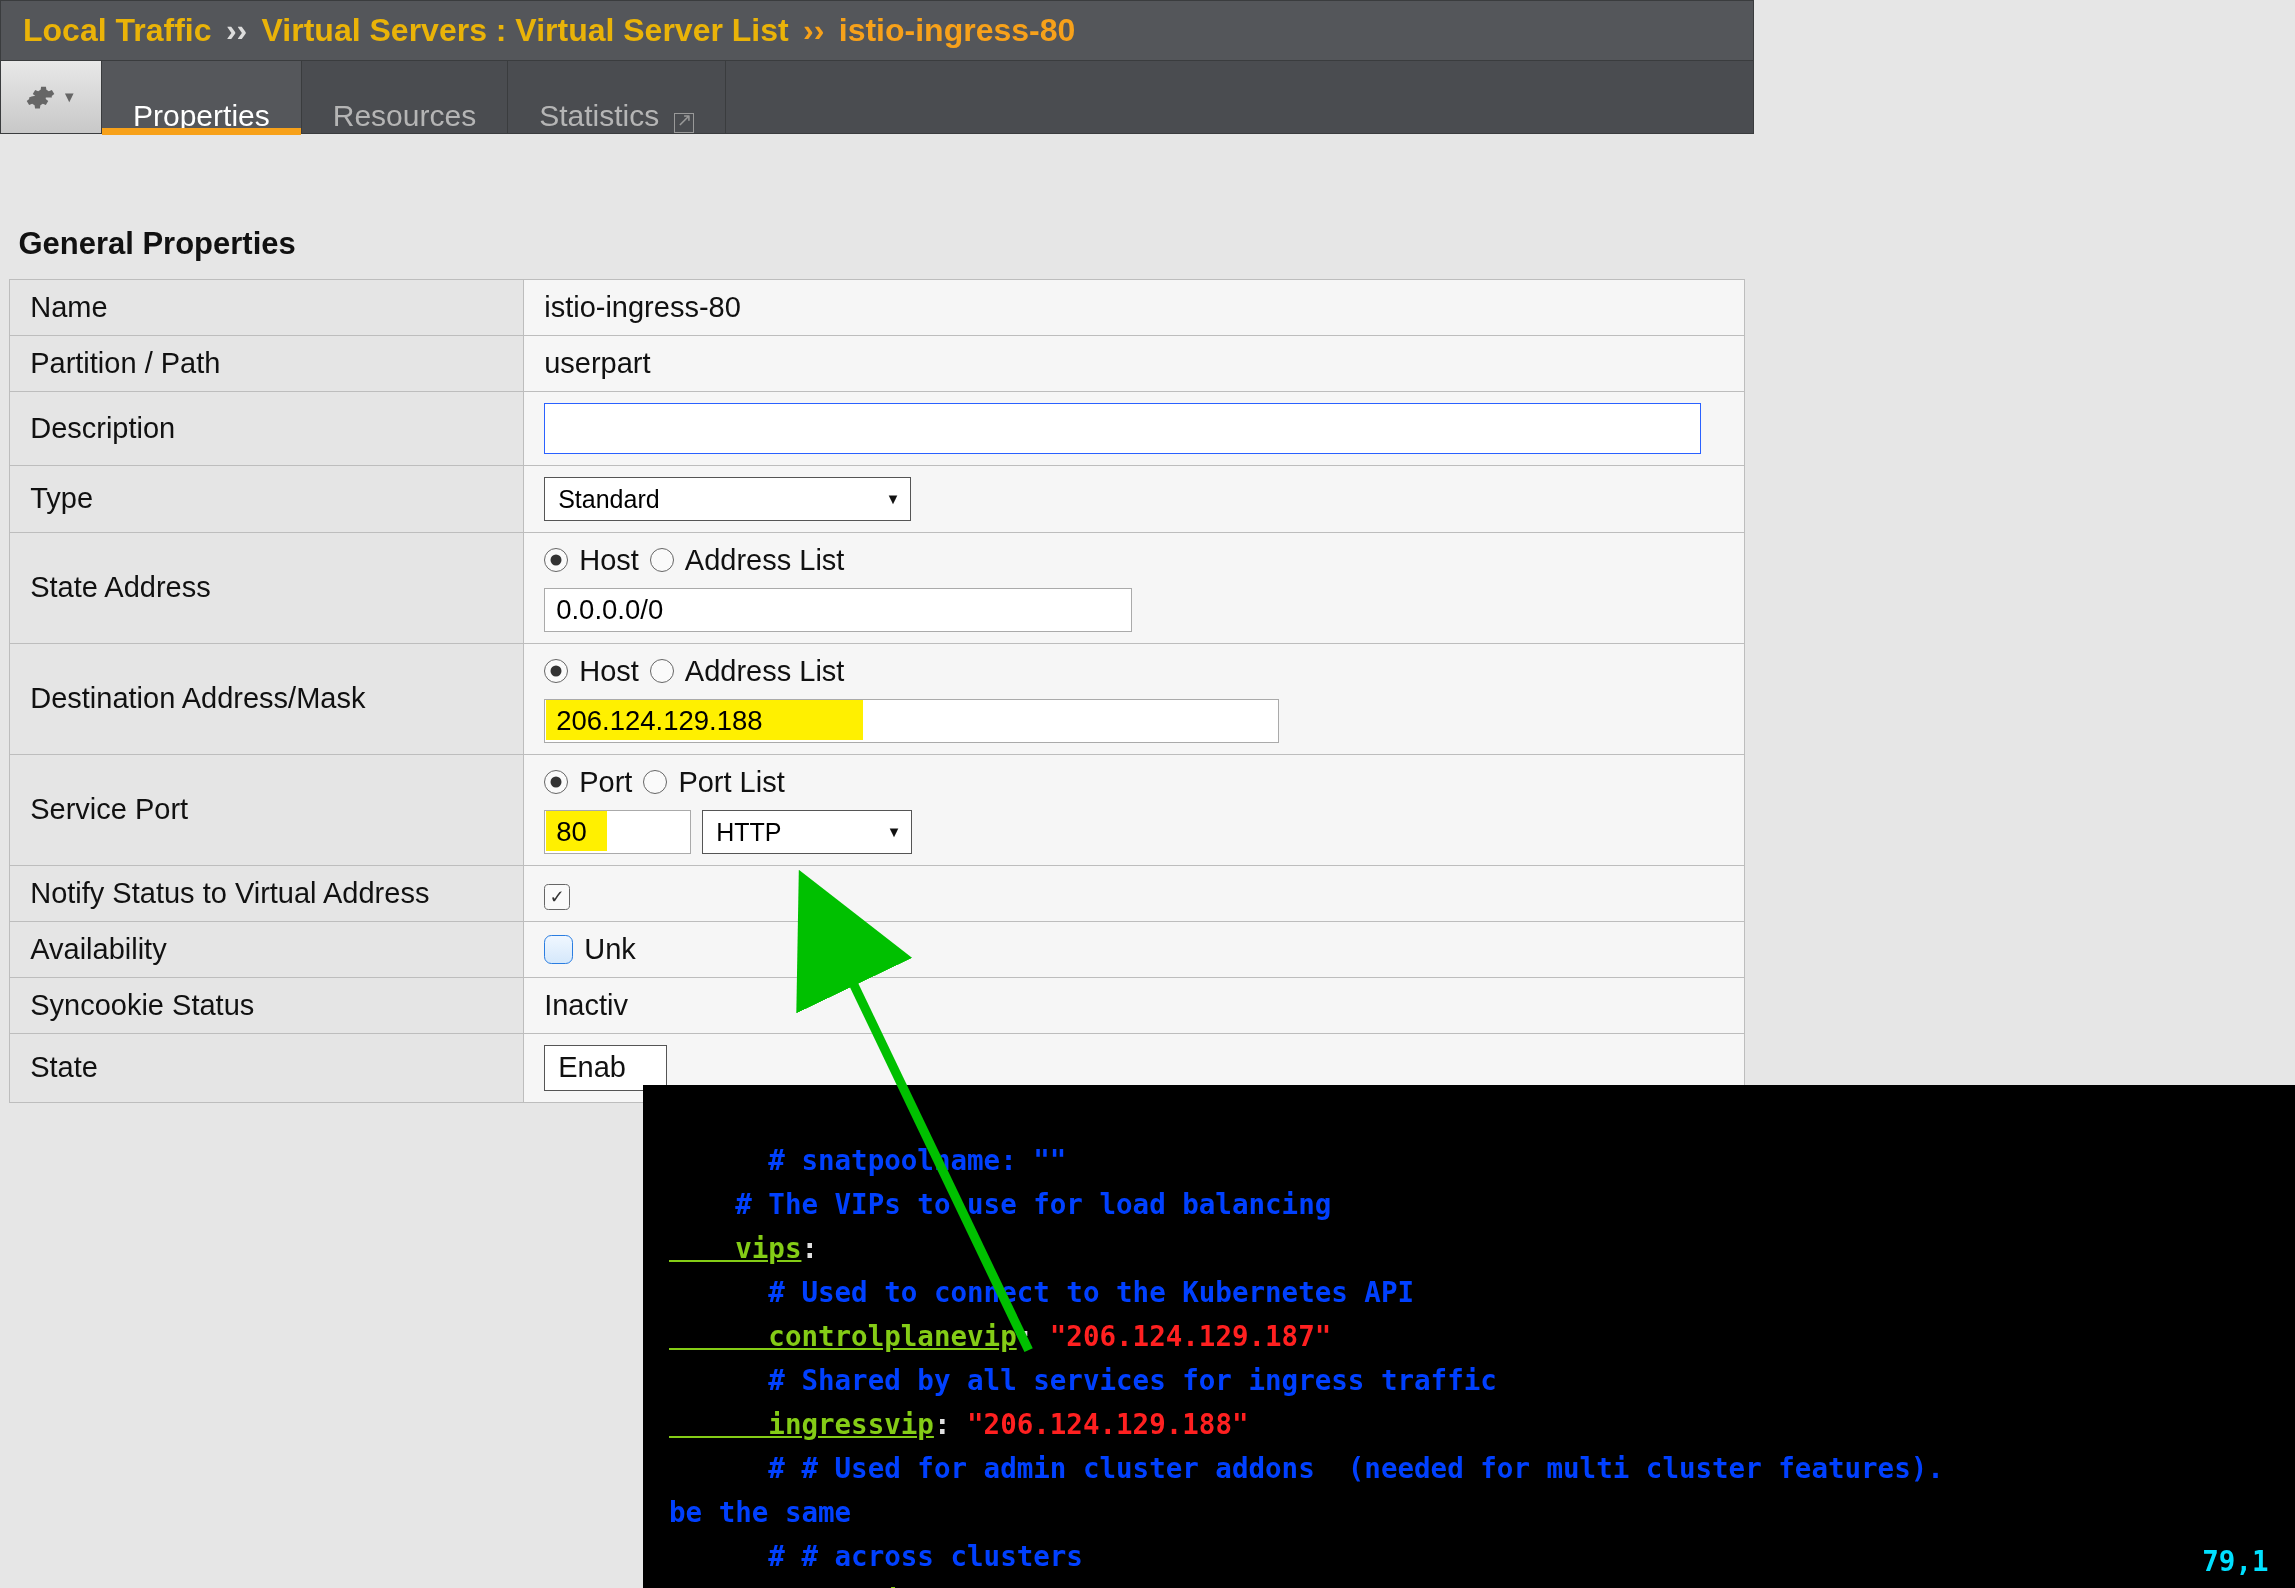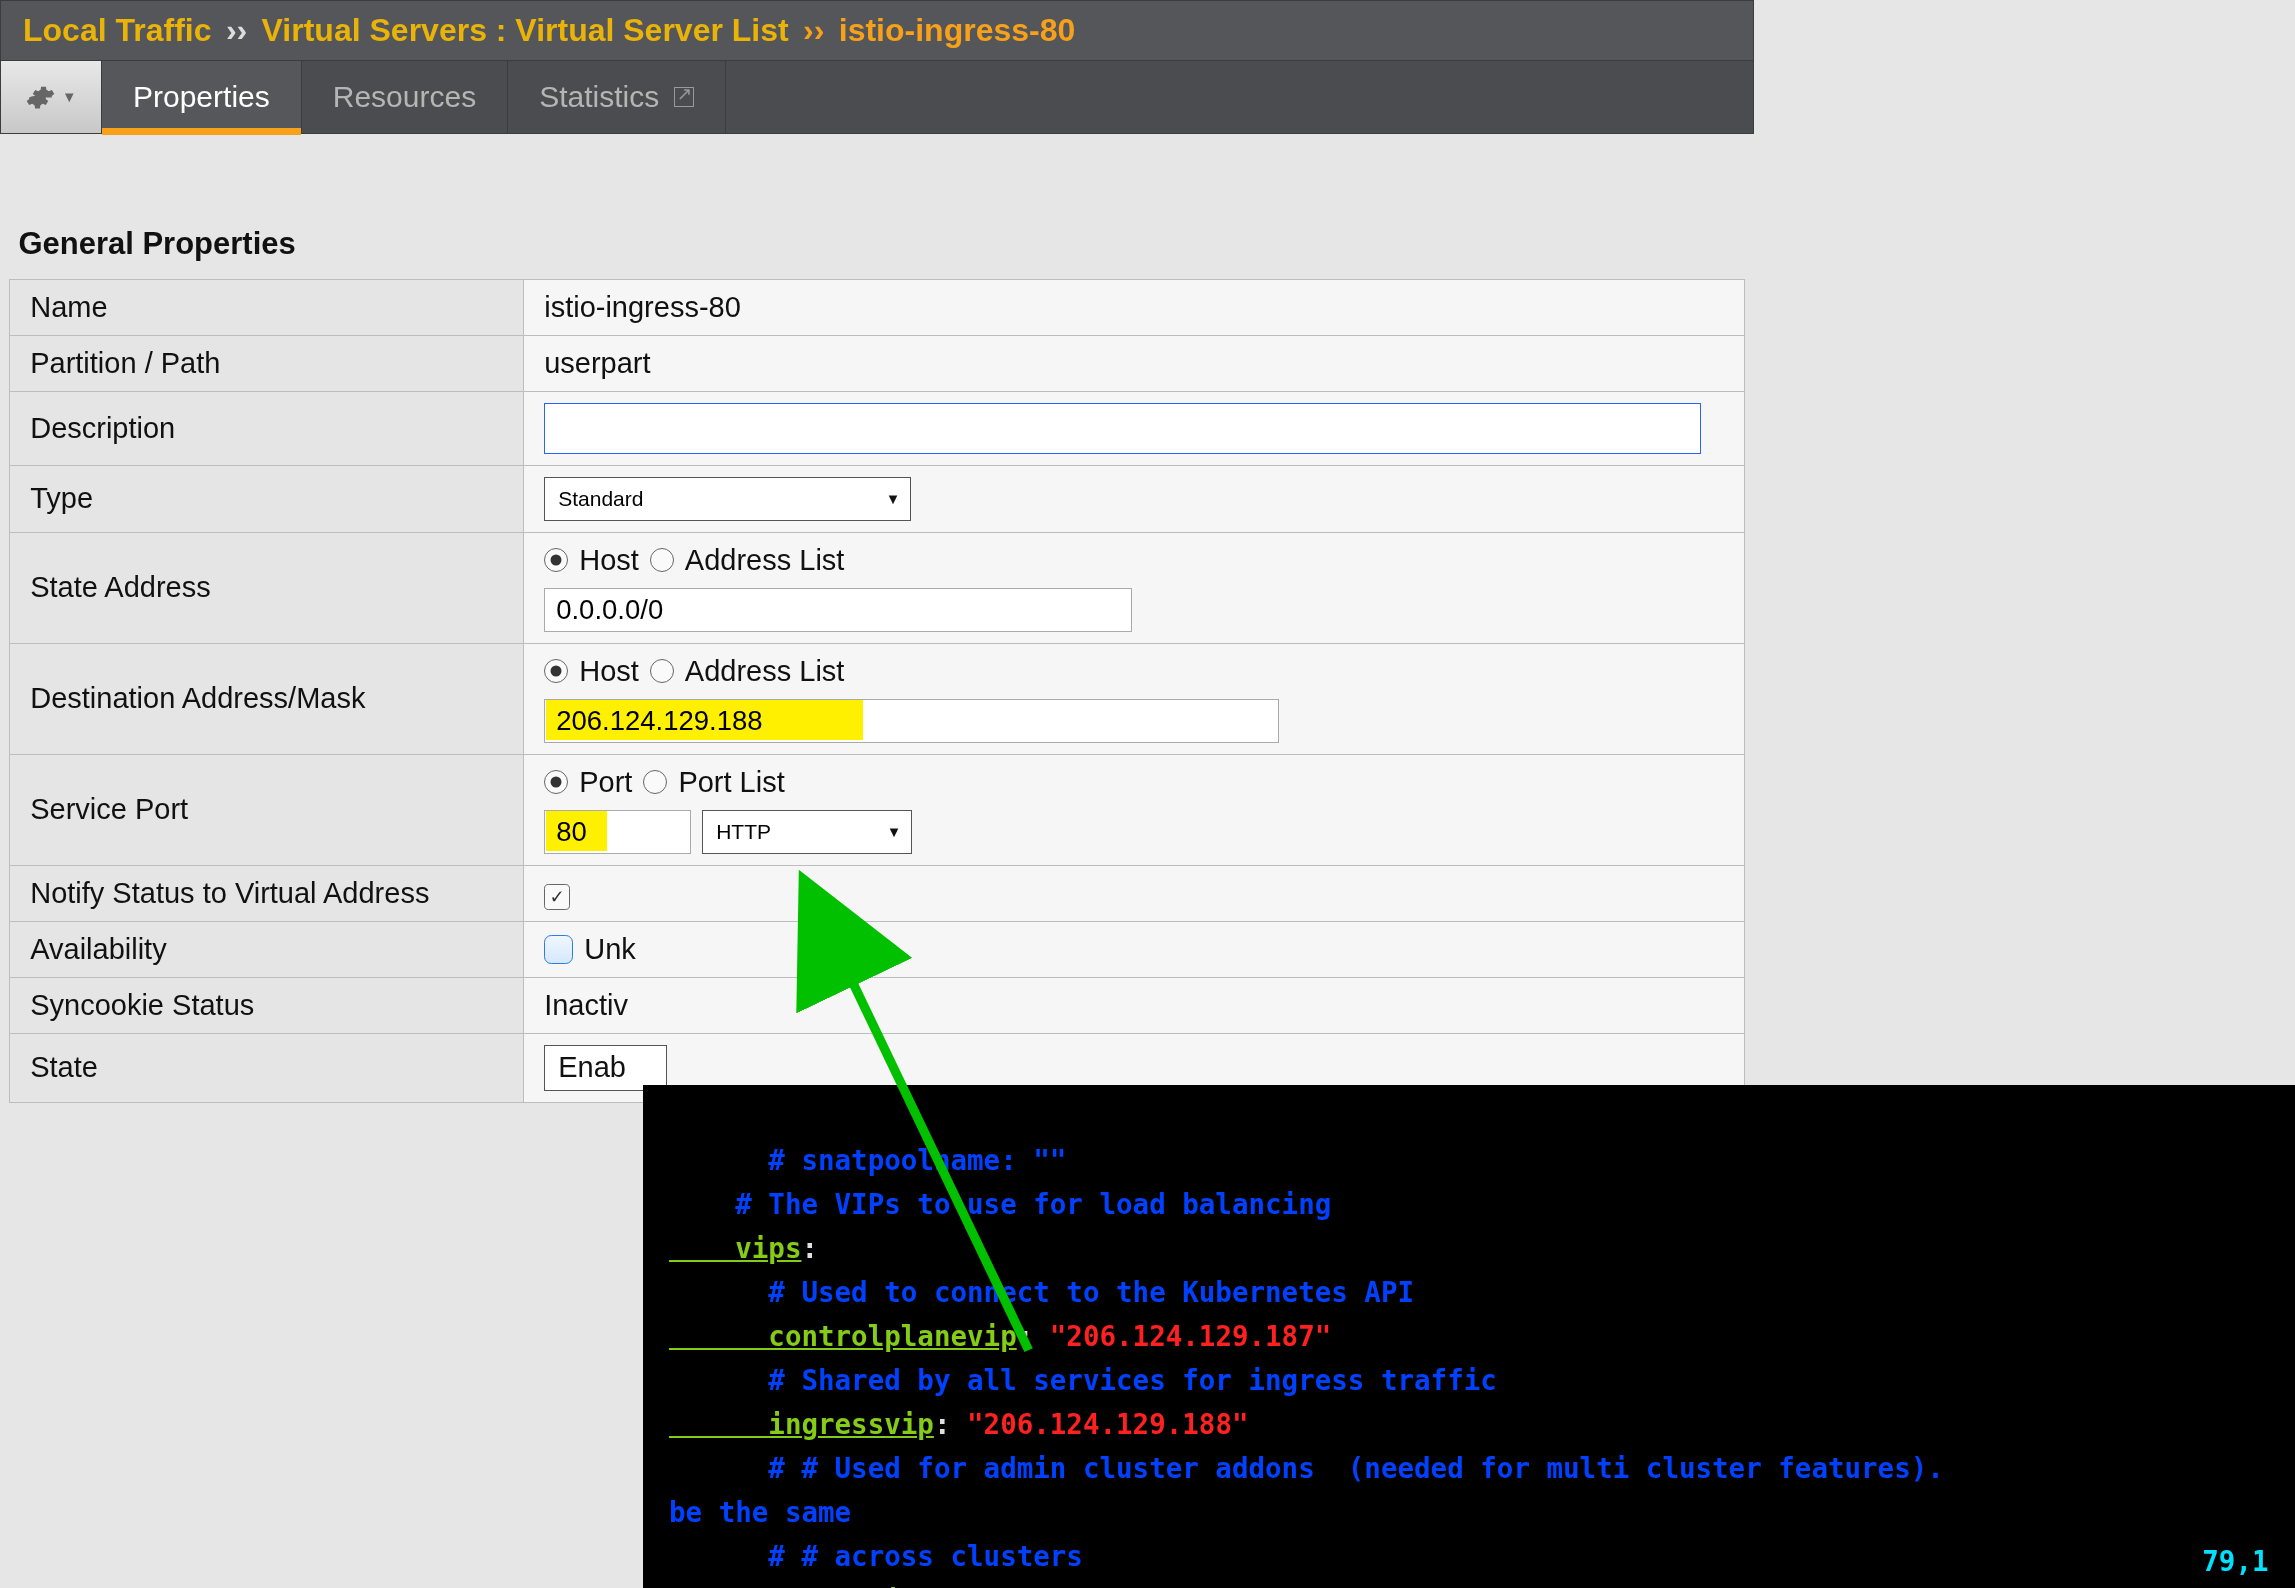--- a/index.html
+++ b/index.html
@@ -42,21 +42,21 @@
     align-items: center;
     justify-content: center;
     gap: 7.3px;
     color: #555;
   }
   .gear-cell svg { width: 29px; height: 29px; fill: #666; }
   .gear-cell .caret { font-size: 14.7px; color:#666; }
   .tab {
     border-right: 0.9px solid #3a3c3e;
     display: flex;
-    align-items: center;
+    align-items: flex-end;
     padding: 0 31px;
     color: #b5b5b5;
     font-size: 30px;
     position: relative;
     gap: 14.7px;
   }
   .tab.active {
     color: #fff;
     background: #55575b;
   }
@@ -111,21 +111,21 @@
   input[type=text].med {
     width: 588px; height: 44px; border: 0.9px solid #aaa; font-size:27.5px; padding:0 11px; background:#fff;
   }
   input[type=text].dest {
     width: 735px; height: 44px; border: 0.9px solid #aaa; font-size:27.5px; padding:0 11px; background:#fff;
   }
   input[type=text].port {
     width: 147px; height: 44px; border:0.9px solid #aaa; font-size:27.5px; padding:0 11px; background:#fff;
   }
   select.native, .fake-select {
-    height: 44px; font-size:21px; border:0.9px solid #555; background:#fff; padding:0 40px 0 13px;
+    height: 44px; font-size:25px; border:0.9px solid #555; background:#fff; padding:0 40px 0 13px;
     appearance: none; position: relative;
   }
   .sel-wrap { position: relative; display:inline-block; }
   .sel-wrap::after { content:"▼"; position:absolute; right:11px; top:50%; transform:translateY(-50%); font-size:14.7px; pointer-events:none; }
   .hl { background: #fff000; }
   .radio { width:24px;height:24px;border:1.8px solid #666;border-radius:50%;display:inline-block;vertical-align:middle;position:relative;background:#fafafa;}
   .radio.checked::after{content:"";width:11px;height:11px;border-radius:50%;background:#333;position:absolute;top:50%;left:50%;transform:translate(-50%,-50%);}
   .cb { width:26px;height:26px;border:1.8px solid #666;border-radius:4.6px;display:inline-flex;align-items:center;justify-content:center;background:#fafafa;font-size:18.4px;color:#333;}
   .cb.unchecked-blue {
     width:29px;height:29px;border:1.8px solid #2a7de1;border-radius:7.3px;background:linear-gradient(#f0f7ff,#d5e8fb);

